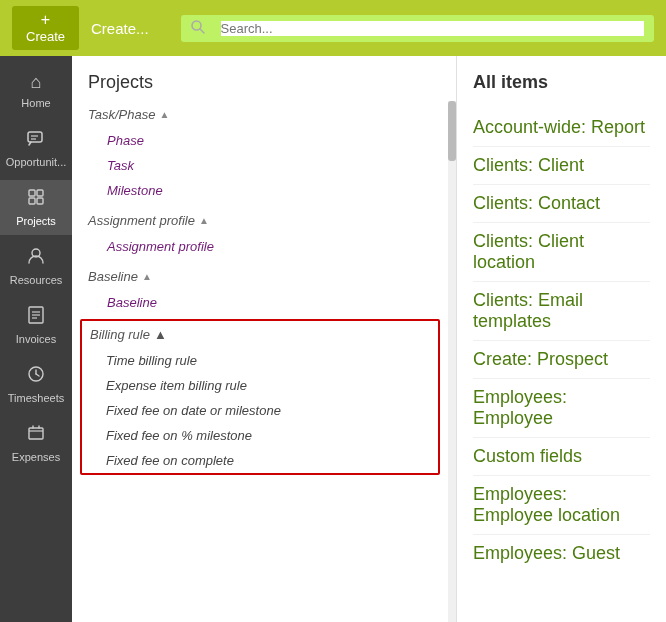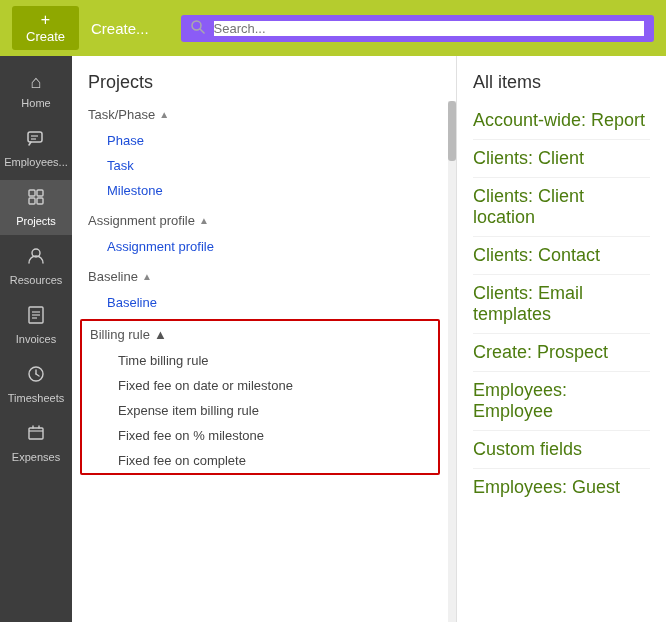--- a/index.html
+++ b/index.html
@@ -27,25 +27,25 @@
       display: flex;
       flex-direction: column;
       align-items: center;
       gap: 1px;
       min-width: 52px;
     }
     .create-btn .plus { font-size: 16px; line-height: 1; }
     .search-bar {
       display: flex;
       align-items: center;
-      background: #8b5cf6;
+      background: #bef264;
       border-radius: 3px;
       padding: 5px 10px;
       flex: 1;
-      gap: 9px;
+      gap: 16px;
     }
     .search-bar input {
       border: none;
       outline: none;
       font-size: 13px;
       width: 100%;
       color: #555;
     }
     .search-icon-svg { color: #aaa; }
 
@@ -101,20 +101,21 @@
     .panel-title {
       font-size: 18px;
       font-weight: normal;
       color: #333;
       padding: 16px 16px 8px 16px;
     }
     .left-panel-body {
       display: flex;
       flex: 1;
       overflow: hidden;
+      font-style: italic;
     }
     .tree-container {
       flex: 1;
       overflow-y: auto;
       padding: 0 0 16px 0;
     }
     .tree-container::-webkit-scrollbar { width: 6px; }
     .tree-container::-webkit-scrollbar-track { background: #f0f0f0; }
     .tree-container::-webkit-scrollbar-thumb { background: #bbb; border-radius: 3px; }
 
@@ -137,21 +138,21 @@
       align-items: center;
       padding: 6px 16px;
       cursor: pointer;
       color: #555;
       font-size: 13px;
       gap: 4px;
     }
     .tree-group-header .arrow { color: #888; font-size: 10px; }
     .tree-child {
       padding: 5px 16px 5px 32px;
-      color: #1d4ed8;
+      color: #701a75;
       cursor: pointer;
       font-size: 13px;
       border-left: 3px solid transparent;
     }
 
     
     .billing-rule-box {
       border: 2px solid #cc0000;
       margin: 3px 8px;
       border-radius: 2px;
@@ -159,37 +160,37 @@
     .billing-rule-header {
       display: flex;
       align-items: center;
       padding: 6px 8px;
       cursor: pointer;
       color: #555;
       font-size: 13px;
       gap: 4px;
     }
     .billing-rule-child {
-      padding: 5px 8px 5px 36px;
+      padding: 5px 8px 5px 24px;
       color: #444;
       cursor: pointer;
       font-size: 13px;
     }
 
     
     .right-panel {
       flex: 1;
       overflow-y: auto;
       padding: 16px;
     }
     .right-panel-title {
       font-size: 18px;
-      font-weight: normal;
+      font-weight: bold;
       color: #333;
-      margin-bottom: 9px;
+      margin-bottom: 16px;
     }
     .right-list-item {
       padding: 8px 0;
       color: #4d7c0f;
       font-size: 18px;
       border-bottom: 1px solid #f0f0f0;
       cursor: pointer;
     }
     .right-list-item:last-child { border-bottom: none; }
   </style>
@@ -222,21 +223,21 @@
     </div>
     <div class="sidebar-item">
       <span class="sidebar-icon">
         <svg width="18" height="18" viewBox="0 0 18 18" fill="none">
           <rect x="1" y="3" width="14" height="10" rx="2" stroke="#ccc" stroke-width="1.5"></rect>
           <path d="M4 13 L2 16" stroke="#ccc" stroke-width="1.5" stroke-linecap="round"></path>
           <line x1="4" y1="7" x2="11" y2="7" stroke="#ccc" stroke-width="1.2"></line>
           <line x1="4" y1="10" x2="9" y2="10" stroke="#ccc" stroke-width="1.2"></line>
         </svg>
       </span>
-      <span>Employees...</span>
+      <span>Opportunit...</span>
     </div>
     <div class="sidebar-item active">
       <span class="sidebar-icon">
         <svg width="18" height="18" viewBox="0 0 18 18" fill="none">
           <rect x="2" y="2" width="6" height="6" rx="1" stroke="#ccc" stroke-width="1.4" fill="none"></rect>
           <rect x="10" y="2" width="6" height="6" rx="1" stroke="#ccc" stroke-width="1.4" fill="none"></rect>
           <rect x="2" y="10" width="6" height="6" rx="1" stroke="#ccc" stroke-width="1.4" fill="none"></rect>
           <rect x="10" y="10" width="6" height="6" rx="1" stroke="#ccc" stroke-width="1.4" fill="none"></rect>
         </svg>
       </span>
@@ -317,43 +318,44 @@
             </div>
             <div class="tree-child">Baseline</div>
           </div>
 
           <div class="billing-rule-box">
             <div class="billing-rule-header">
               <span>Billing rule</span>
               <span class="arrow">▲</span>
             </div>
             <div class="billing-rule-child">Time billing rule</div>
+            <div class="billing-rule-child">Expense item billing rule</div>
             <div class="billing-rule-child">Fixed fee on date or milestone</div>
-            <div class="billing-rule-child">Expense item billing rule</div>
             <div class="billing-rule-child">Fixed fee on % milestone</div>
             <div class="billing-rule-child">Fixed fee on complete</div>
           </div>
 
         </div>
 
         <div class="scrollbar-track">
           <div class="scrollbar-thumb"></div>
         </div>
       </div>
     </div>
 
     <div class="right-panel">
       <div class="right-panel-title">All items</div>
       <div id="right-list">
           <div class="right-list-item">Account-wide: Report</div>
           <div class="right-list-item">Clients: Client</div>
+          <div class="right-list-item">Clients: Contact</div>
           <div class="right-list-item">Clients: Client location</div>
-          <div class="right-list-item">Clients: Contact</div>
           <div class="right-list-item">Clients: Email templates</div>
           <div class="right-list-item">Create: Prospect</div>
           <div class="right-list-item">Employees: Employee</div>
           <div class="right-list-item">Custom fields</div>
+          <div class="right-list-item">Employees: Employee location</div>
           <div class="right-list-item">Employees: Guest</div>
         </div>
     </div>
 
   </div>
 </div>
 
 </body></html>

